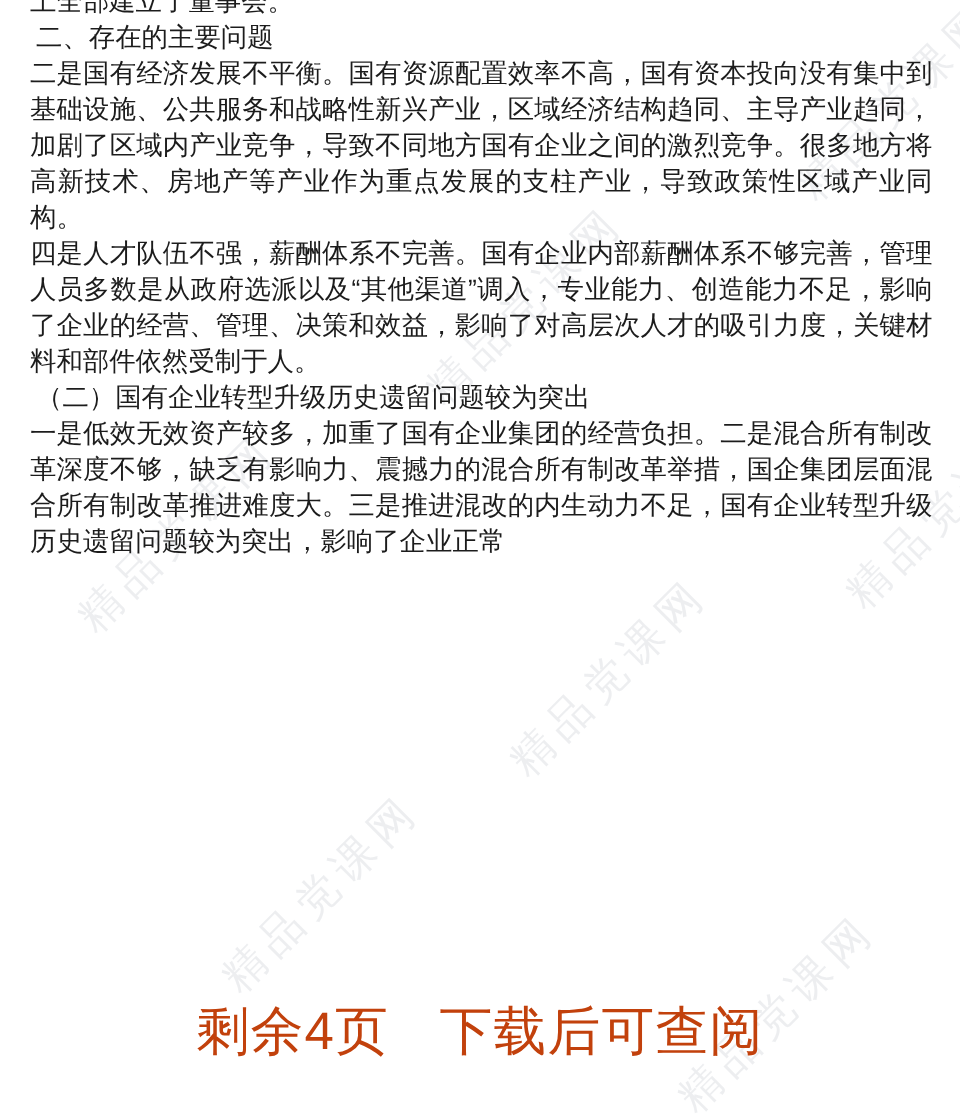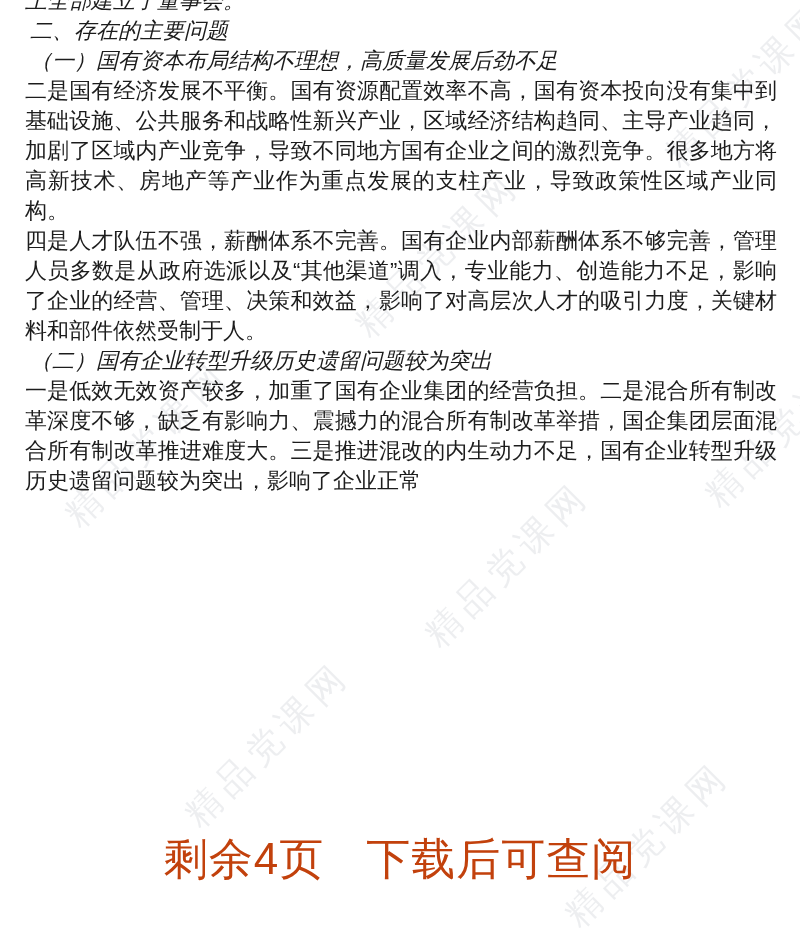--- a/index.html
+++ b/index.html
@@ -46,28 +46,26 @@
   }
   .para, .heading, .clipped-inner {
     font-size: 22px;
     line-height: 30px;
     margin: 0;
     text-align: justify;
     word-break: break-all;
     color: #1c1c1c;
   }
   .heading {
-    font-style: italic;
     padding-left: 5px;
     text-align: left;
   }
   .clipped-window {
     height: 16px;
     overflow: hidden;
-    font-style: italic;
   }
   .clipped-inner {
     margin-top: -14px;
     text-align: left;
   }
   .footer {
     position: absolute;
     left: 0;
     right: 0;
     top: 830px;
@@ -95,21 +93,20 @@
     <span class="watermark" style="left:680px; top:400px;">精品党课网</span>
     <span class="watermark" style="left:160px; top:720px;">精品党课网</span>
     <span class="watermark" style="left:540px; top:820px;">精品党课网</span>
   </div>
 
   <div class="doc">
     <div class="clipped-window">
       <div class="clipped-inner">上全部建立了董事会。</div>
     </div>
     <div class="heading">二、存在的主要问题</div>
-    <div class="heading">（一）国有资本布局结构不理想，高质量发展后劲不足</div>
     <div class="para">二是国有经济发展不平衡。国有资源配置效率不高，国有资本投向没有集中到基础设施、公共服务和战略性新兴产业，区域经济结构趋同、主导产业趋同，加剧了区域内产业竞争，导致不同地方国有企业之间的激烈竞争。很多地方将高新技术、房地产等产业作为重点发展的支柱产业，导致政策性区域产业同构。</div>
     <div class="para">四是人才队伍不强，薪酬体系不完善。国有企业内部薪酬体系不够完善，管理人员多数是从政府选派以及“其他渠道”调入，专业能力、创造能力不足，影响了企业的经营、管理、决策和效益，影响了对高层次人才的吸引力度，关键材料和部件依然受制于人。</div>
     <div class="heading">（二）国有企业转型升级历史遗留问题较为突出</div>
     <div class="para">一是低效无效资产较多，加重了国有企业集团的经营负担。二是混合所有制改革深度不够，缺乏有影响力、震撼力的混合所有制改革举措，国企集团层面混合所有制改革推进难度大。三是推进混改的内生动力不足，国有企业转型升级历史遗留问题较为突出，影响了企业正常</div>
   </div>
 
   <div class="footer">
     <span>剩余4页</span><span class="gap"></span><span>下载后可查阅</span>
   </div>
 

